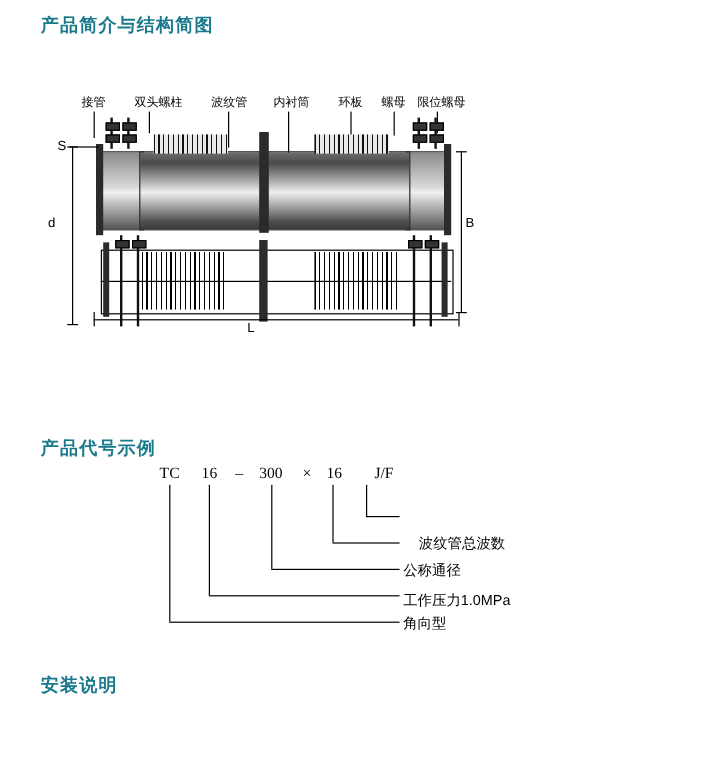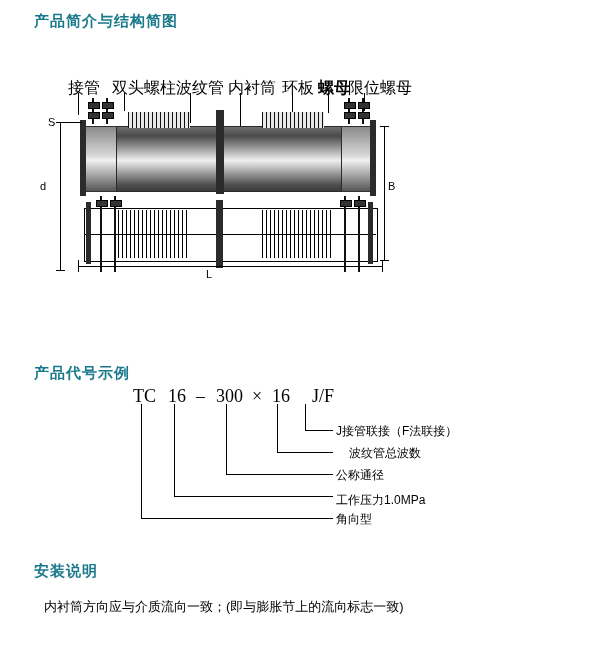--- a/index.html
+++ b/index.html
@@ -21,21 +21,21 @@
   }
   #title-1{left:34px;top:12px;}
   #title-2{left:34px;top:364px;}
   #title-3{left:34px;top:562px;}
 
   
   #figure1{
     position:absolute;left:0;top:60px;width:600px;height:260px;
   }
   .lbl{
-    position:absolute;font-size:16px;white-space:nowrap;color:#000;text-align:center;
+    position:absolute;font-size:10px;white-space:nowrap;color:#000;text-align:center;
   }
   .axlabel{
     position:absolute;font-size:11px;color:#000;
   }
   .leader{
     position:absolute;background:#000;width:1px;
   }
   .hline{position:absolute;background:#000;height:1px;}
   .vline{position:absolute;background:#000;width:1px;}
 
@@ -72,21 +72,21 @@
   }
   .sec-hatch{
     position:absolute;
     background:repeating-linear-gradient(to right,
       #000 0px,#000 1px,#fff 1px,#fff 4px);
   }
 
   
   #figure2{position:absolute;left:0;top:378px;width:600px;height:160px;}
   .code-part{
-    position:absolute;font-size:18px;font-family:"Liberation Serif","DejaVu Serif",serif;
+    position:absolute;font-size:13px;font-family:"Liberation Serif","DejaVu Serif",serif;
     white-space:nowrap;
   }
   .code-desc{
     position:absolute;font-size:12px;white-space:nowrap;
   }
   .code-line-v{position:absolute;background:#000;width:1px;}
   .code-line-h{position:absolute;background:#000;height:1px;}
 
   
   #notes{
@@ -102,21 +102,21 @@
 <div class="section-title" id="title-2">产品代号示例</div>
 <div class="section-title" id="title-3">安装说明</div>
 
 <div id="figure1">
 
   <div class="lbl" style="left:68px;top:18px;">接管</div>
   <div class="lbl" style="left:112px;top:18px;">双头螺柱</div>
   <div class="lbl" style="left:176px;top:18px;">波纹管</div>
   <div class="lbl" style="left:228px;top:18px;">内衬筒</div>
   <div class="lbl" style="left:282px;top:18px;">环板</div>
-  <div class="lbl" style="left:318px;top:18px;font-weight:bold;">螺母</div>
+  <div class="lbl" style="left:318px;top:18px;">螺母</div>
   <div class="lbl" style="left:348px;top:18px;">限位螺母</div>
 
   <div class="leader" style="left:78px;top:33px;height:22px;"></div>
   <div class="leader" style="left:124px;top:33px;height:18px;"></div>
   <div class="leader" style="left:190px;top:33px;height:30px;"></div>
   <div class="leader" style="left:240px;top:33px;height:44px;"></div>
   <div class="leader" style="left:292px;top:33px;height:24px;"></div>
   <div class="leader" style="left:328px;top:33px;height:20px;"></div>
   <div class="leader" style="left:364px;top:33px;height:18px;"></div>
 
@@ -190,34 +190,32 @@
   <div class="code-part" style="left:133px;top:8px;">TC</div>
   <div class="code-part" style="left:168px;top:8px;">16</div>
   <div class="code-part" style="left:196px;top:8px;">–</div>
   <div class="code-part" style="left:216px;top:8px;">300</div>
   <div class="code-part" style="left:252px;top:8px;">×</div>
   <div class="code-part" style="left:272px;top:8px;">16</div>
   <div class="code-part" style="left:312px;top:8px;">J/F</div>
 
   <div class="code-line-v" style="left:305px;top:26px;height:26px;"></div>
   <div class="code-line-h" style="left:305px;top:52px;width:28px;"></div>
-  <div class="code-desc" style="left:336px;top:45px;">J接管联接（F法联接）</div>
 
   <div class="code-line-v" style="left:277px;top:26px;height:48px;"></div>
   <div class="code-line-h" style="left:277px;top:74px;width:56px;"></div>
   <div class="code-desc" style="left:336px;top:67px;margin-left:13px;">波纹管总波数</div>
 
   <div class="code-line-v" style="left:226px;top:26px;height:70px;"></div>
   <div class="code-line-h" style="left:226px;top:96px;width:107px;"></div>
   <div class="code-desc" style="left:336px;top:89px;">公称通径</div>
 
   <div class="code-line-v" style="left:174px;top:26px;height:92px;"></div>
   <div class="code-line-h" style="left:174px;top:118px;width:159px;"></div>
   <div class="code-desc" style="left:336px;top:114px;">工作压力1.0MPa</div>
 
   <div class="code-line-v" style="left:141px;top:26px;height:114px;"></div>
   <div class="code-line-h" style="left:141px;top:140px;width:192px;"></div>
   <div class="code-desc" style="left:336px;top:133px;">角向型</div>
 </div>
 
 <div id="notes">
-  <div class="note-line">内衬筒方向应与介质流向一致；(即与膨胀节上的流向标志一致)</div>
 </div>
 
 </body></html>

